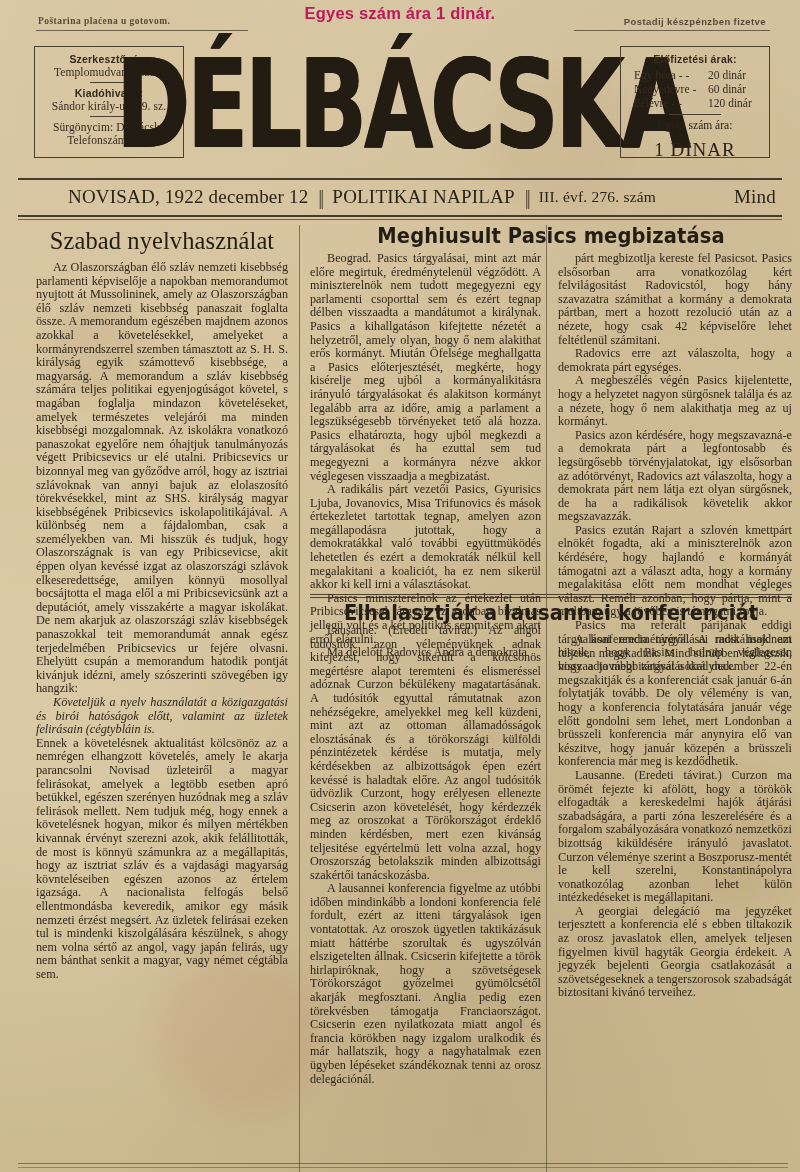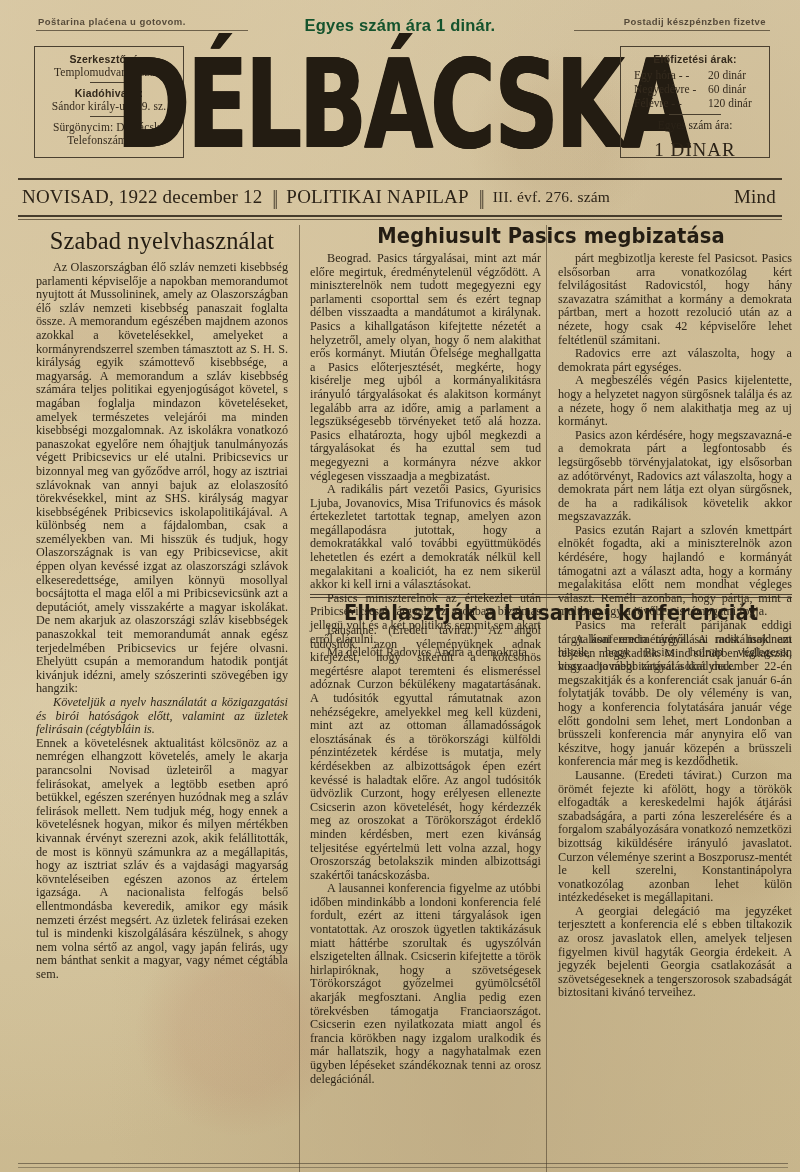--- a/index.html
+++ b/index.html
@@ -27,28 +27,28 @@
       radial-gradient(circle at 92% 72%, rgba(150,110,70,0.10) 0 4%, rgba(0,0,0,0) 8%),
       radial-gradient(circle at 30% 88%, rgba(168,80,60,0.09) 0 5%, rgba(0,0,0,0) 9%),
       radial-gradient(circle at 70% 12%, rgba(140,100,60,0.07) 0 4%, rgba(0,0,0,0) 8%);
   }
   .sheet{position:absolute;inset:0;padding:0 18px;box-sizing:border-box;}
 
   
   .topstrip{position:relative;height:44px;}
   .topleft{
     position:absolute;left:20px;top:16px;
-    font-family:Liberation Sans, sans-serif;
+    font-family:Liberation Serif, serif;
     font-weight:bold;font-size:9.5px;letter-spacing:.45px;
     color:#3a3024;opacity:.82;
   }
   .topcenter{
     position:absolute;left:0;right:0;top:4px;text-align:center;
     font-family:"Liberation Sans",sans-serif;
-    font-weight:bold;font-size:16.5px;letter-spacing:.2px;color:#14532d;margin-top:12px;
+    font-weight:bold;font-size:16.5px;letter-spacing:.2px;color:#be185d;
   }
   .topright{
     position:absolute;right:16px;top:16px;
     font-family:"Liberation Sans",sans-serif;
     font-weight:bold;font-size:9.5px;letter-spacing:.4px;
     color:#3a3024;opacity:.82;
   }
   .underline-a{position:absolute;left:18px;top:30px;width:212px;border-top:1.6px solid #4a3f2e;opacity:.75;}
   .underline-b{position:absolute;right:12px;top:30px;width:196px;border-top:1.6px solid #4a3f2e;opacity:.75;}
 
@@ -92,21 +92,21 @@
   
   .rule-thick{border-top:2.4px solid #463c2c;margin:4px 0 0 0;}
   .rule-thin{border-top:1px solid #5a4e3a;margin:2px 0 0 0;opacity:.85;}
   .datebar{
     display:flex;align-items:center;
     height:28px;margin-top:3px;
     font-family:"Liberation Serif",serif;
     color:#2c2317;
   }
   .datebar .seg{white-space:nowrap;}
-  .d-place{font-size:19px;padding-left:4px;letter-spacing:.2px;}
+  .d-place{font-size:19px;padding-left:4px;letter-spacing:.2px;margin-left:46px;}
   .d-sep{padding:0 10px;font-size:20px;color:#4a4030;letter-spacing:-2px;}
   .d-kind{font-size:19px;letter-spacing:.2px;}
   .d-issue{font-size:15.5px;letter-spacing:.2px;}
   .d-day{font-size:19px;margin-left:auto;padding-right:6px;letter-spacing:.2px;}
 
   
   .body{position:relative;margin-top:5px;height:952px;}
   .col{position:absolute;top:0;bottom:0;}
   .col1{left:18px;width:252px;}
   .colsep{position:absolute;top:0;bottom:0;width:0;border-left:1.1px solid #6a5c44;opacity:.8;}

